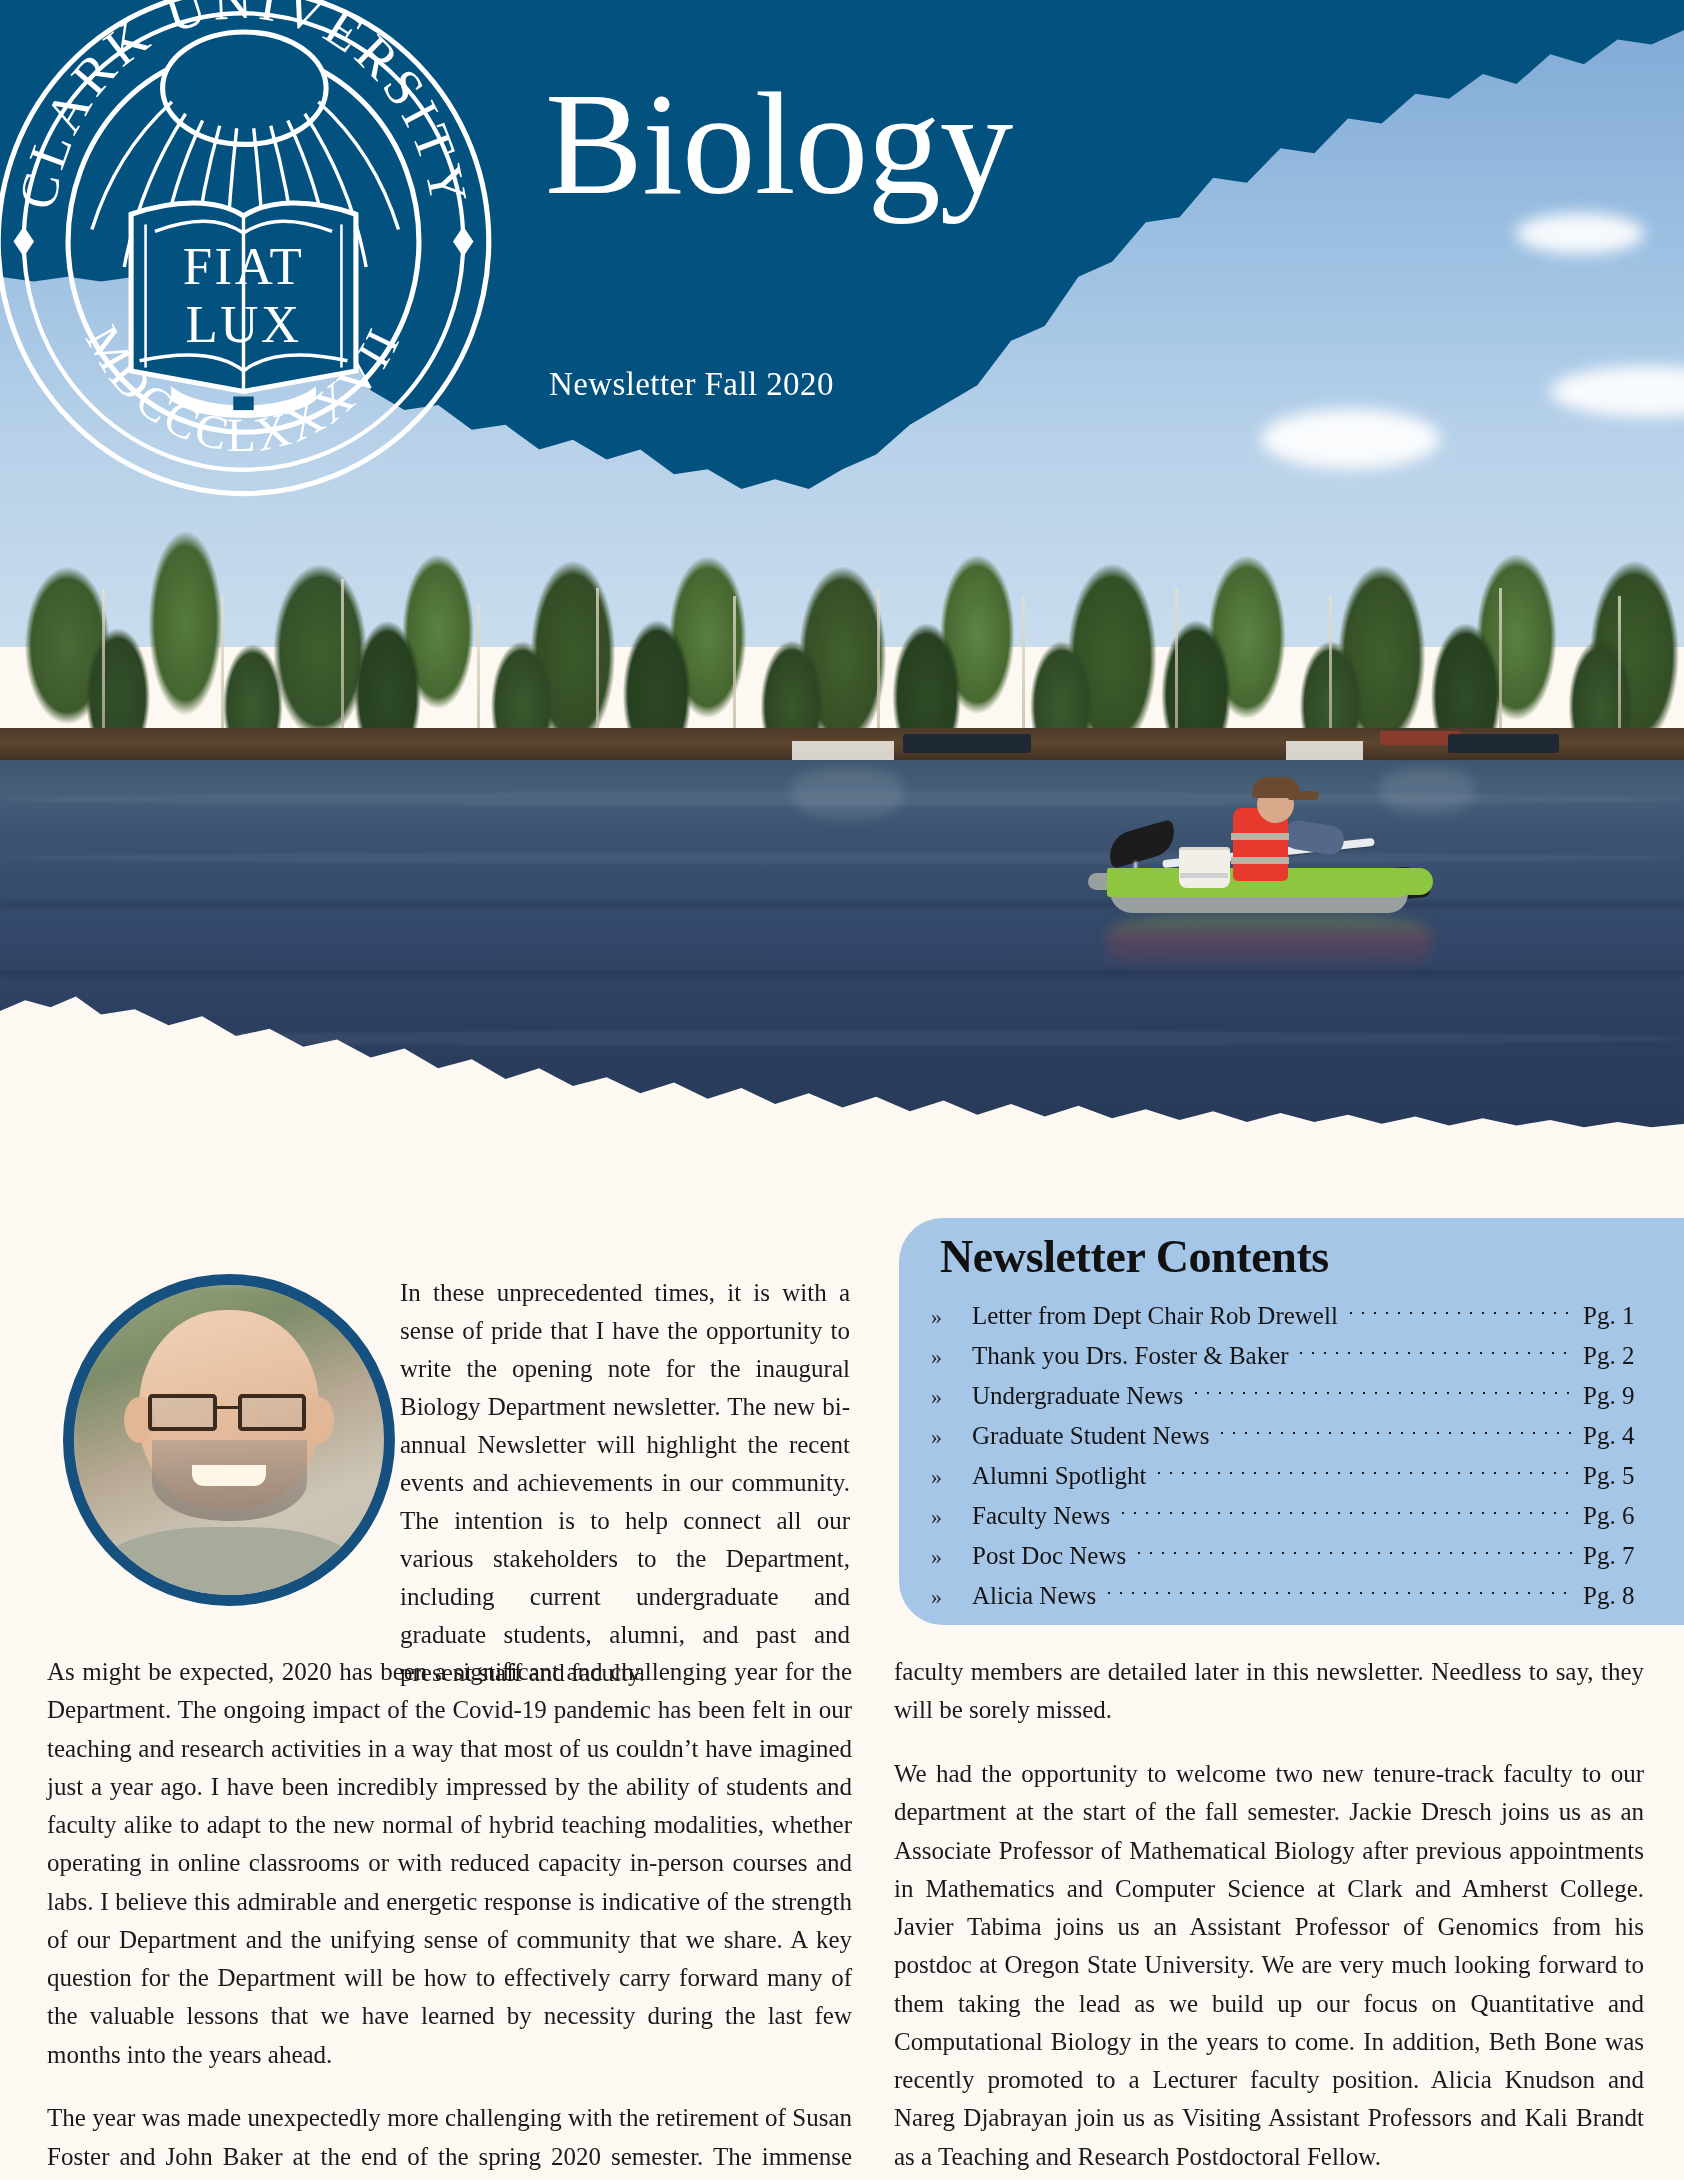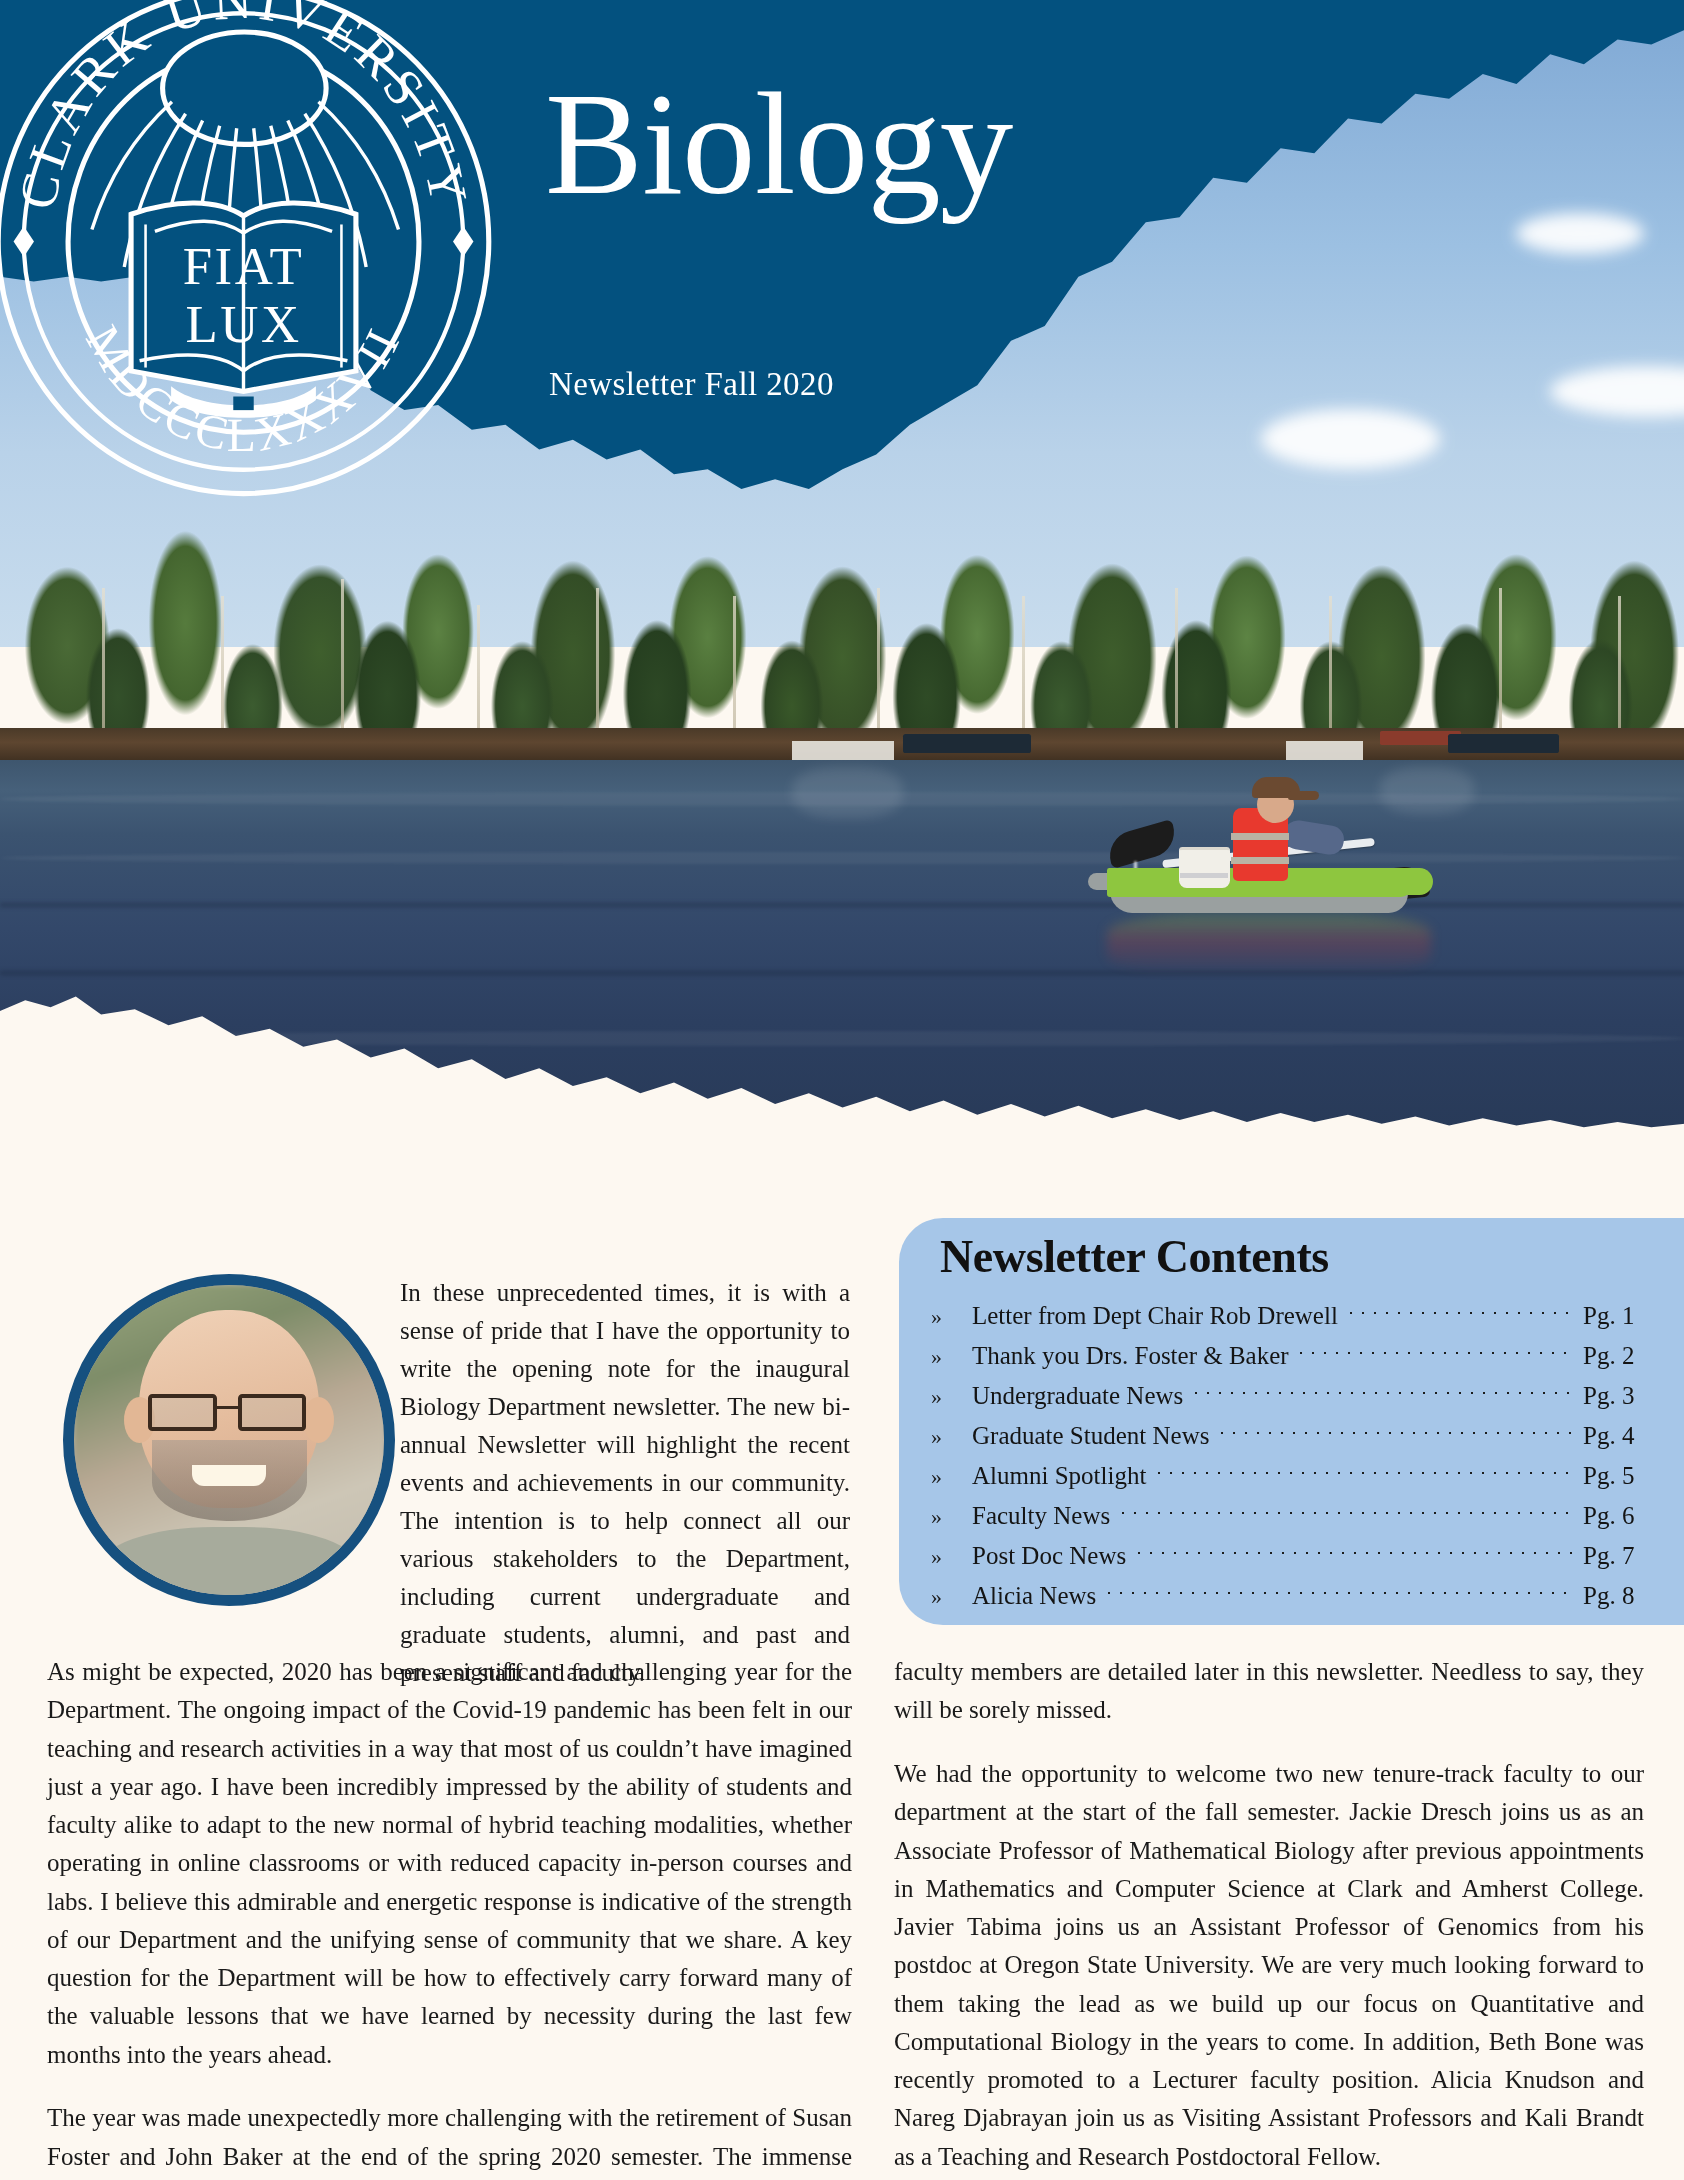--- a/index.html
+++ b/index.html
@@ -424,21 +424,21 @@
           <div class="toc-row">
             <span class="toc-bullet">»</span>
             <span class="toc-label">Thank you Drs. Foster &amp; Baker</span>
             <span class="toc-dots"></span>
             <span class="toc-page">Pg. 2</span>
           </div>
           <div class="toc-row">
             <span class="toc-bullet">»</span>
             <span class="toc-label">Undergraduate News</span>
             <span class="toc-dots"></span>
-            <span class="toc-page">Pg. 3</span>
+            <span class="toc-page">Pg. 9</span>
           </div>
           <div class="toc-row">
             <span class="toc-bullet">»</span>
             <span class="toc-label">Graduate Student News</span>
             <span class="toc-dots"></span>
             <span class="toc-page">Pg. 4</span>
           </div>
           <div class="toc-row">
             <span class="toc-bullet">»</span>
             <span class="toc-label">Alumni Spotlight</span>

